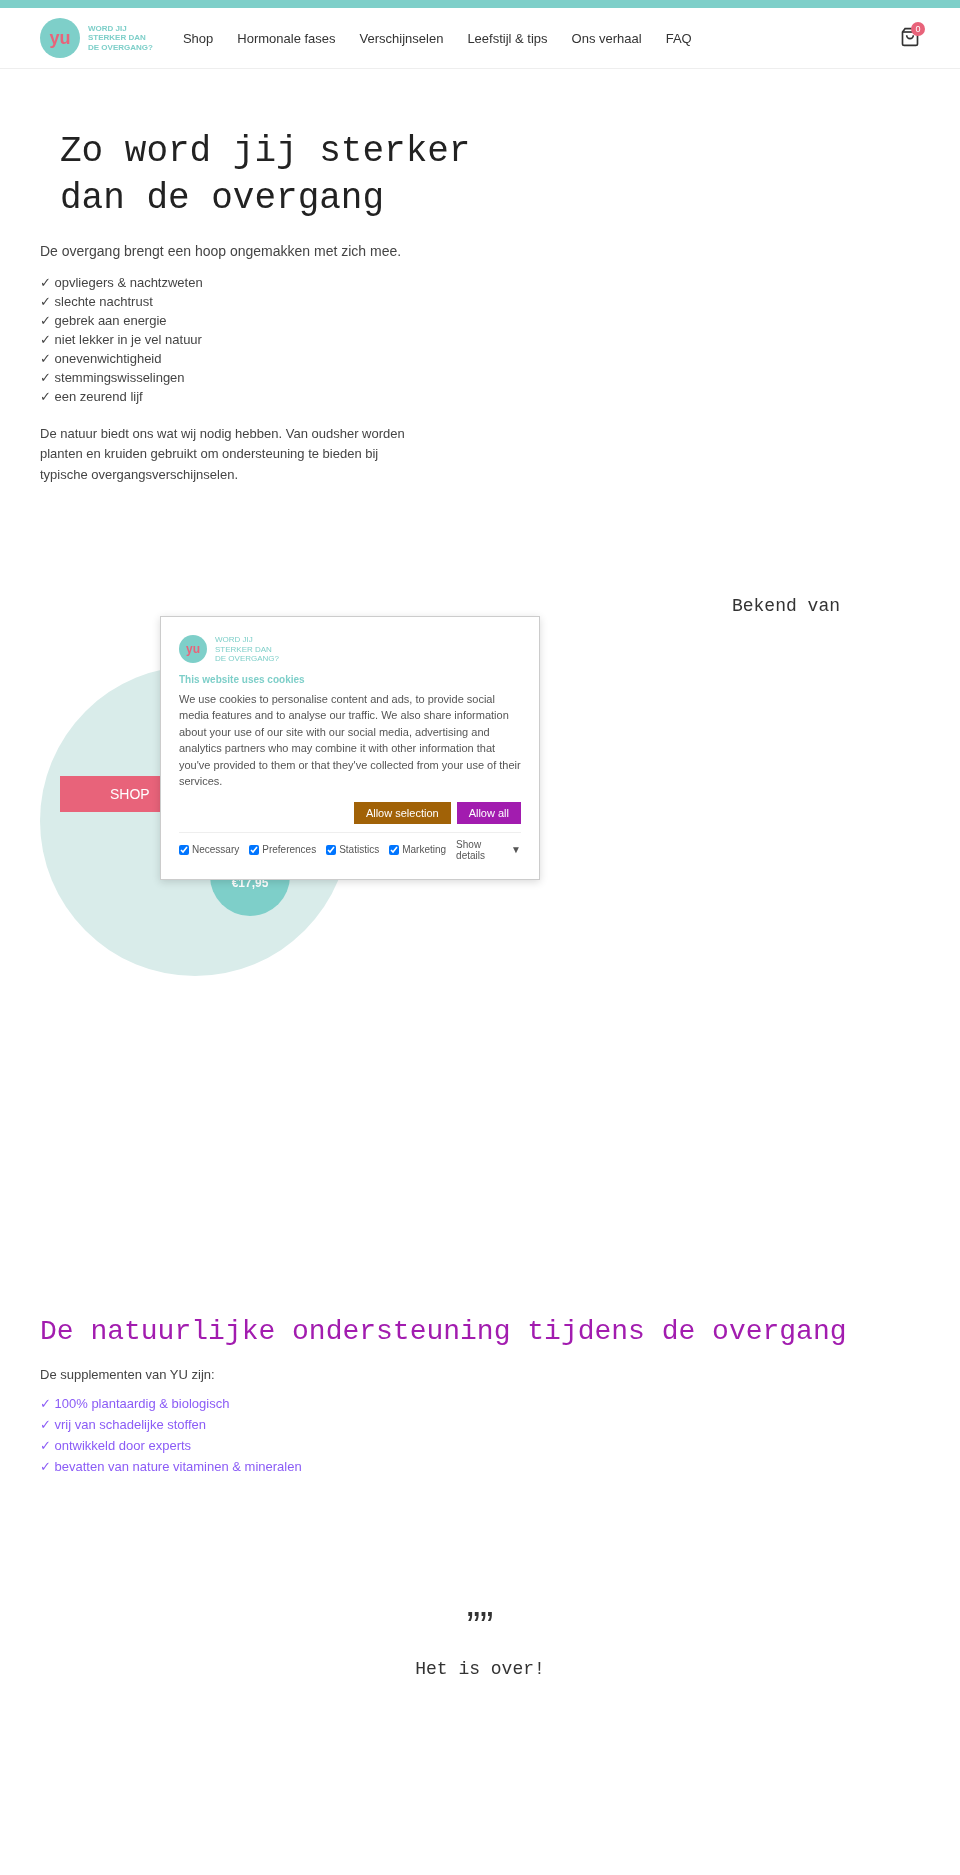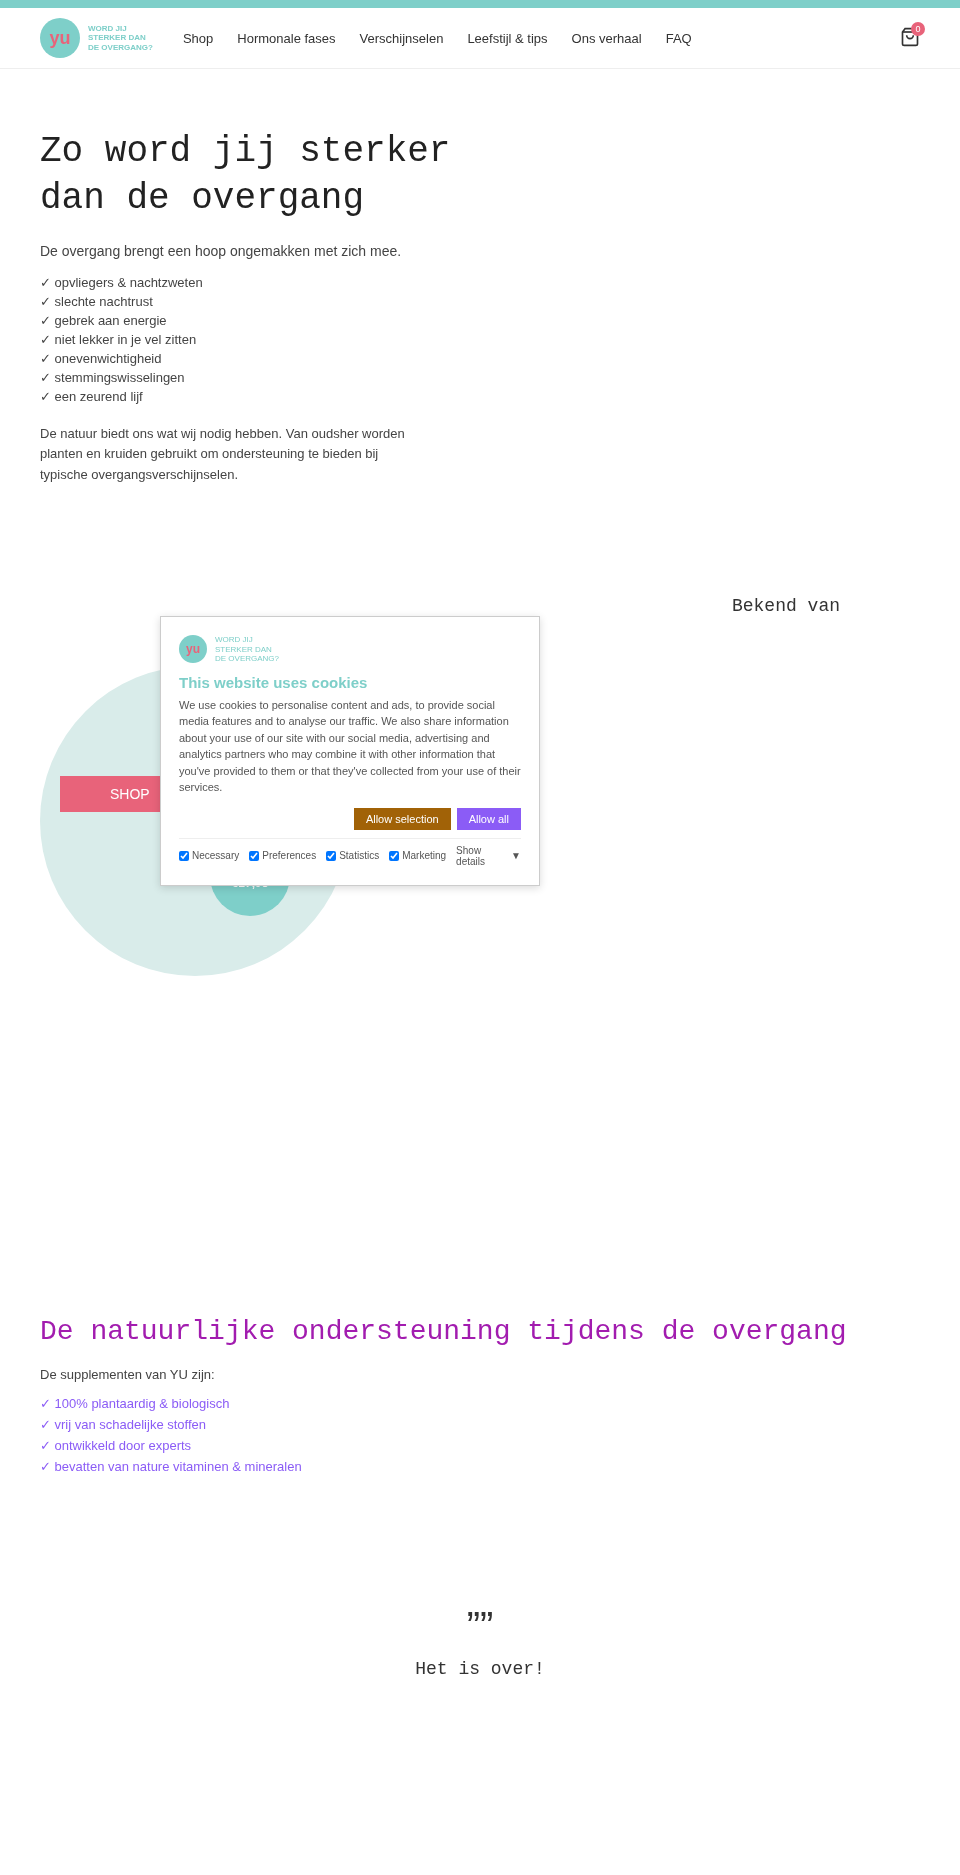--- a/index.html
+++ b/index.html
@@ -12,45 +12,45 @@
     .logo-circle { width: 40px; height: 40px; background: #7ecfc9; border-radius: 50%; display: flex; align-items: center; justify-content: center; margin-right: 8px; }
     .logo-yu { font-size: 18px; font-weight: bold; color: #e8637a; }
     .logo-text { font-size: 8px; color: #7ecfc9; line-height: 1.2; text-transform: uppercase; font-weight: bold; }
     nav { display: flex; gap: 24px; align-items: center; flex: 1; }
     nav a { text-decoration: none; color: #333; font-size: 13px; }
     .cart-icon { margin-left: auto; position: relative; }
     .cart-badge { position: absolute; top: -5px; right: -5px; background: #e8637a; color: #fff; border-radius: 50%; width: 14px; height: 14px; font-size: 9px; display: flex; align-items: center; justify-content: center; }
 
     
     .main { padding: 60px 40px 40px 40px; max-width: 960px; }
-    h1.hero-title { font-family: 'Courier New', monospace; font-size: 36px; font-weight: normal; line-height: 1.3; margin-bottom: 20px; color: #222; }
+    h1.hero-title { font-family: 'Courier New', monospace; font-size: 36px; font-weight: normal; line-height: 1.3; margin-bottom: 20px; color: #222; margin-left: 20px; }
     .intro-text { font-size: 14px; color: #444; margin-bottom: 16px; }
     .checklist { list-style: none; margin-bottom: 20px; }
     .checklist li { font-size: 13px; color: #444; margin-bottom: 4px; }
     .checklist li::before { content: "✓ "; color: #444; }
     .body-text { font-size: 13px; color: #444; line-height: 1.6; margin-bottom: 30px; max-width: 380px; }
 
     
     .content-section { position: relative; margin-bottom: 40px; }
     .product-image-area { position: relative; width: 100%; height: 460px; }
     .product-circle { width: 310px; height: 310px; background: #d9ecea; border-radius: 50%; position: absolute; bottom: 0; left: 0; }
     .product-label { position: absolute; top: 80px; right: 80px; font-family: 'Courier New', monospace; font-size: 18px; color: #333; }
     .price-badge { position: absolute; top: 320px; left: 170px; background: #7ecfc9; border-radius: 50%; width: 80px; height: 80px; display: flex; flex-direction: column; align-items: center; justify-content: center; color: #fff; font-size: 12px; font-weight: bold; z-index: 10; }
     .shop-btn { position: absolute; top: 260px; left: 20px; background: #e8637a; color: #fff; border: none; padding: 10px 50px; font-size: 14px; cursor: pointer; }
 
     
     .cookie-popup { position: absolute; top: 100px; left: 120px; width: 380px; background: #fff; border: 1px solid #ccc; padding: 18px; z-index: 100; box-shadow: 0 2px 8px rgba(0,0,0,0.15); }
     .cookie-logo { display: flex; align-items: center; margin-bottom: 10px; }
     .cookie-logo-circle { width: 28px; height: 28px; background: #7ecfc9; border-radius: 50%; display: flex; align-items: center; justify-content: center; margin-right: 8px; }
     .cookie-logo-yu { font-size: 12px; font-weight: bold; color: #e8637a; }
-    .cookie-title { font-size: 15px; font-weight: bold; color: #7ecfc9; margin-bottom: 6px; }
+    .cookie-title { font-size: 10px; font-weight: bold; color: #7ecfc9; margin-bottom: 6px; }
     .cookie-text { font-size: 11px; color: #555; line-height: 1.5; margin-bottom: 12px; }
     .cookie-buttons { display: flex; gap: 6px; justify-content: flex-end; margin-bottom: 8px; }
     .btn-allow-selection { background: #a16207; color: #fff; border: none; padding: 5px 12px; font-size: 11px; cursor: pointer; }
-    .btn-allow-all { background: #8b5cf6; color: #fff; border: none; padding: 5px 12px; font-size: 11px; cursor: pointer; }
+    .btn-allow-all { background: #a21caf; color: #fff; border: none; padding: 5px 12px; font-size: 11px; cursor: pointer; }
     .cookie-checkboxes { display: flex; align-items: center; gap: 10px; font-size: 10px; color: #555; border-top: 1px solid #eee; padding-top: 6px; }
     .cookie-checkbox-item { display: flex; align-items: center; gap: 3px; }
     .cookie-checkbox-item input { width: 10px; height: 10px; }
     .show-details { margin-left: auto; font-size: 10px; color: #555; cursor: pointer; display: flex; align-items: center; gap: 3px; }
 
     
     .section2 { padding: 60px 40px; background: #fff; }
     h2.section-title { font-family: 'Courier New', monospace; font-size: 28px; font-weight: normal; color: #a21caf; margin-bottom: 20px; }
     .supplements-text { font-size: 13px; color: #444; margin-bottom: 14px; }
     .checklist2 { list-style: none; margin-bottom: 30px; }
@@ -102,21 +102,21 @@
 <div class="main">
   <h1 class="hero-title">
     <span>Zo word jij sterker</span><br>
     <span>dan de overgang</span>
   </h1>
   <p class="intro-text">De overgang brengt een hoop ongemakken met zich mee.</p>
   <ul class="checklist">
     <li>opvliegers &amp; nachtzweten</li>
     <li>slechte nachtrust</li>
     <li>gebrek aan energie</li>
-    <li>niet lekker in je vel zitten</li>
+    <li>niet lekker in je vel natuur</li>
     <li>onevenwichtigheid</li>
     <li>stemmingswisselingen</li>
     <li>een zeurend lijf</li>
   </ul>
   <p class="body-text">De natuur biedt ons wat wij nodig hebben. Van oudsher worden planten en kruiden gebruikt om ondersteuning te bieden bij typische overgangsverschijnselen.</p>
 
   <div class="content-section">
     <div class="product-image-area">
       <div class="product-circle"></div>
       <span class="product-label">Bekend van</span>

